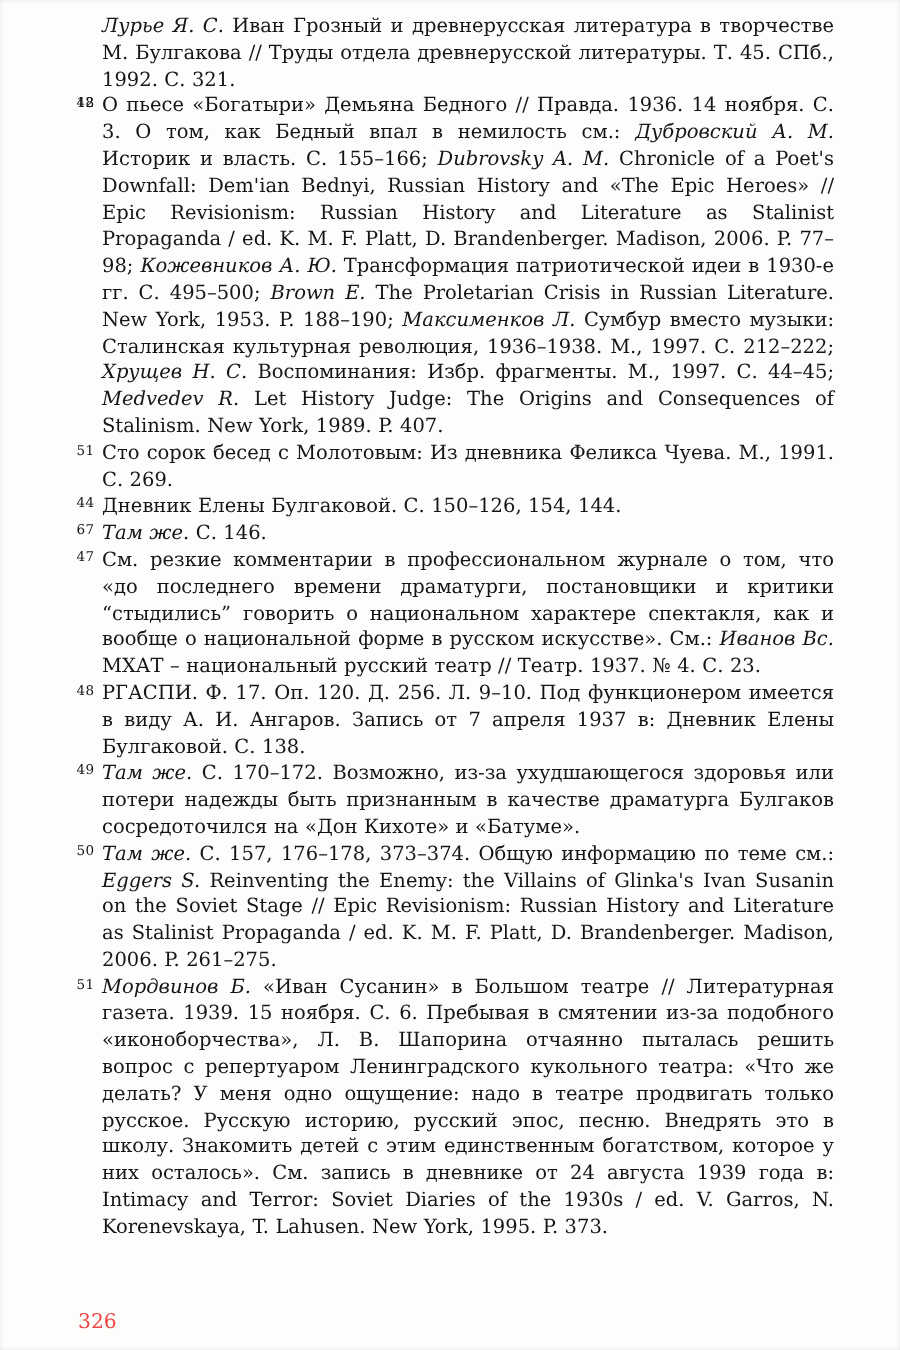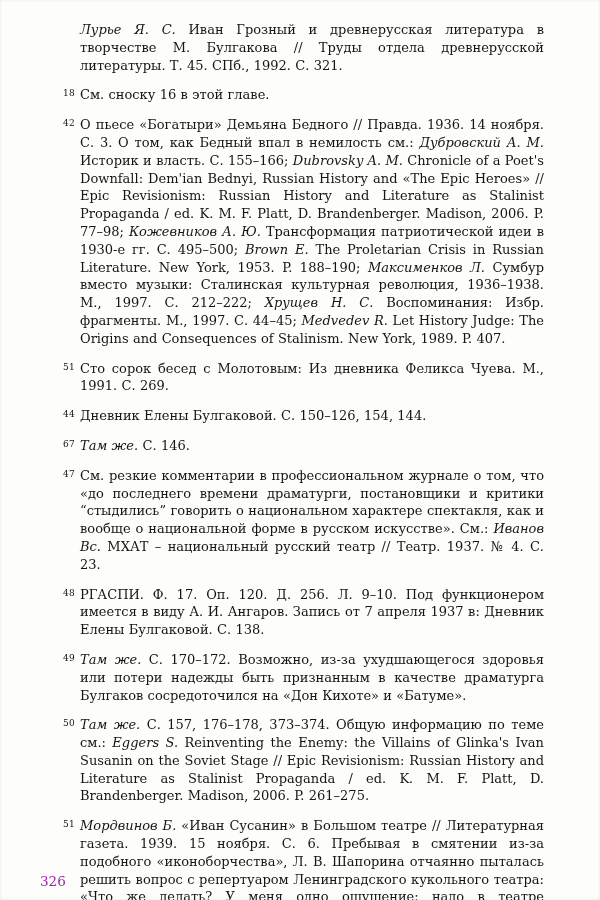--- a/index.html
+++ b/index.html
@@ -18,49 +18,49 @@
     position: absolute;
     top: 9px;
     left: 68px;
     right: 44px;
   }
   .note {
     position: relative;
     text-align: justify;
     font-size: 13px;
     line-height: 17.8px;
-    margin: 12px;
+    margin: 0;
     word-spacing: 0.2px;
   }
   .note-num {
     position: absolute;
     right: 100%;
     margin-right: 5px;
     top: 1px;
     font-size: 9px;
     line-height: 12px;
     letter-spacing: 0.3px;
     color: #151515;
   }
   .note i { font-style: italic; }
   .page-number {
     position: absolute;
-    left: 40px;
+    left: 52px;
     bottom: 11px;
     font-size: 13.5px;
-    color: #a21caf;
+    color: #ef4444;
   }
 </style>
 </head>
 <body>
 
 <div class="page">
   <div class="notes">
       <div class="note"><span><i>Лурье Я. С.</i><span> Иван Грозный и древнерусская литература в творчестве М. Булгакова // Труды отдела древнерусской литературы. Т. 45. СПб., 1992. С. 321.</span></span></div>
-      <div class="note"><sup class="note-num">18</sup><span><span>См. сноску 16 в этой главе.</span></span></div>
+      <div class="note"><sup class="note-num">18</sup></div>
       <div class="note"><sup class="note-num">42</sup><span><span>О пьесе «Богатыри» Демьяна Бедного // Правда. 1936. 14 ноября. С. 3. О том, как Бедный впал в немилость см.: </span><i>Дубровский А. М.</i><span> Историк и власть. С. 155–166; </span><i>Dubrovsky A. M.</i><span> Chronicle of a Poet's Downfall: Dem'ian Bednyi, Russian History and «The Epic Heroes» // Epic Revisionism: Russian History and Literature as Stalinist Propaganda / ed. K. M. F. Platt, D. Brandenberger. Madison, 2006. P. 77–98; </span><i>Кожевников А. Ю.</i><span> Трансформация патриотической идеи в 1930-е гг. С. 495–500; </span><i>Brown E.</i><span> The Proletarian Crisis in Russian Literature. New York, 1953. P. 188–190; </span><i>Максименков Л.</i><span> Сумбур вместо музыки: Сталинская культурная революция, 1936–1938. М., 1997. С. 212–222; </span><i>Хрущев Н. С.</i><span> Воспоминания: Избр. фрагменты. М., 1997. С. 44–45; </span><i>Medvedev R.</i><span> Let History Judge: The Origins and Consequences of Stalinism. New York, 1989. P. 407.</span></span></div>
       <div class="note"><sup class="note-num">51</sup><span><span>Сто сорок бесед с Молотовым: Из дневника Феликса Чуева. М., 1991. С. 269.</span></span></div>
       <div class="note"><sup class="note-num">44</sup><span><span>Дневник Елены Булгаковой. С. 150–126, 154, 144.</span></span></div>
       <div class="note"><sup class="note-num">67</sup><span><i>Там же.</i><span> С. 146.</span></span></div>
       <div class="note"><sup class="note-num">47</sup><span><span>См. резкие комментарии в профессиональном журнале о том, что «до последнего времени драматурги, постановщики и критики “стыдились” говорить о национальном характере спектакля, как и вообще о национальной форме в русском искусстве». См.: </span><i>Иванов Вс.</i><span> МХАТ – национальный русский театр // Театр. 1937. № 4. С. 23.</span></span></div>
       <div class="note"><sup class="note-num">48</sup><span><span>РГАСПИ. Ф. 17. Оп. 120. Д. 256. Л. 9–10. Под функционером имеется в виду А. И. Ангаров. Запись от 7 апреля 1937 в: Дневник Елены Булгаковой. С. 138.</span></span></div>
       <div class="note"><sup class="note-num">49</sup><span><i>Там же.</i><span> С. 170–172. Возможно, из-за ухудшающегося здоровья или потери надежды быть признанным в качестве драматурга Булгаков сосредоточился на «Дон Кихоте» и «Батуме».</span></span></div>
       <div class="note"><sup class="note-num">50</sup><span><i>Там же.</i><span> С. 157, 176–178, 373–374. Общую информацию по теме см.: </span><i>Eggers S.</i><span> Reinventing the Enemy: the Villains of Glinka's Ivan Susanin on the Soviet Stage // Epic Revisionism: Russian History and Literature as Stalinist Propaganda / ed. K. M. F. Platt, D. Brandenberger. Madison, 2006. P. 261–275.</span></span></div>
       <div class="note"><sup class="note-num">51</sup><span><i>Мордвинов Б.</i><span> «Иван Сусанин» в Большом театре // Литературная газета. 1939. 15 ноября. С. 6. Пребывая в смятении из-за подобного «иконоборчества», Л. В. Шапорина отчаянно пыталась решить вопрос с репертуаром Ленинградского кукольного театра: «Что же делать? У меня одно ощущение: надо в театре продвигать только русское. Русскую историю, русский эпос, песню. Внедрять это в школу. Знакомить детей с этим единственным богатством, которое у них осталось». См. запись в дневнике от 24 августа 1939 года в: Intimacy and Terror: Soviet Diaries of the 1930s / ed. V. Garros, N. Korenevskaya, T. Lahusen. New York, 1995. P. 373.</span></span></div>
     </div>

